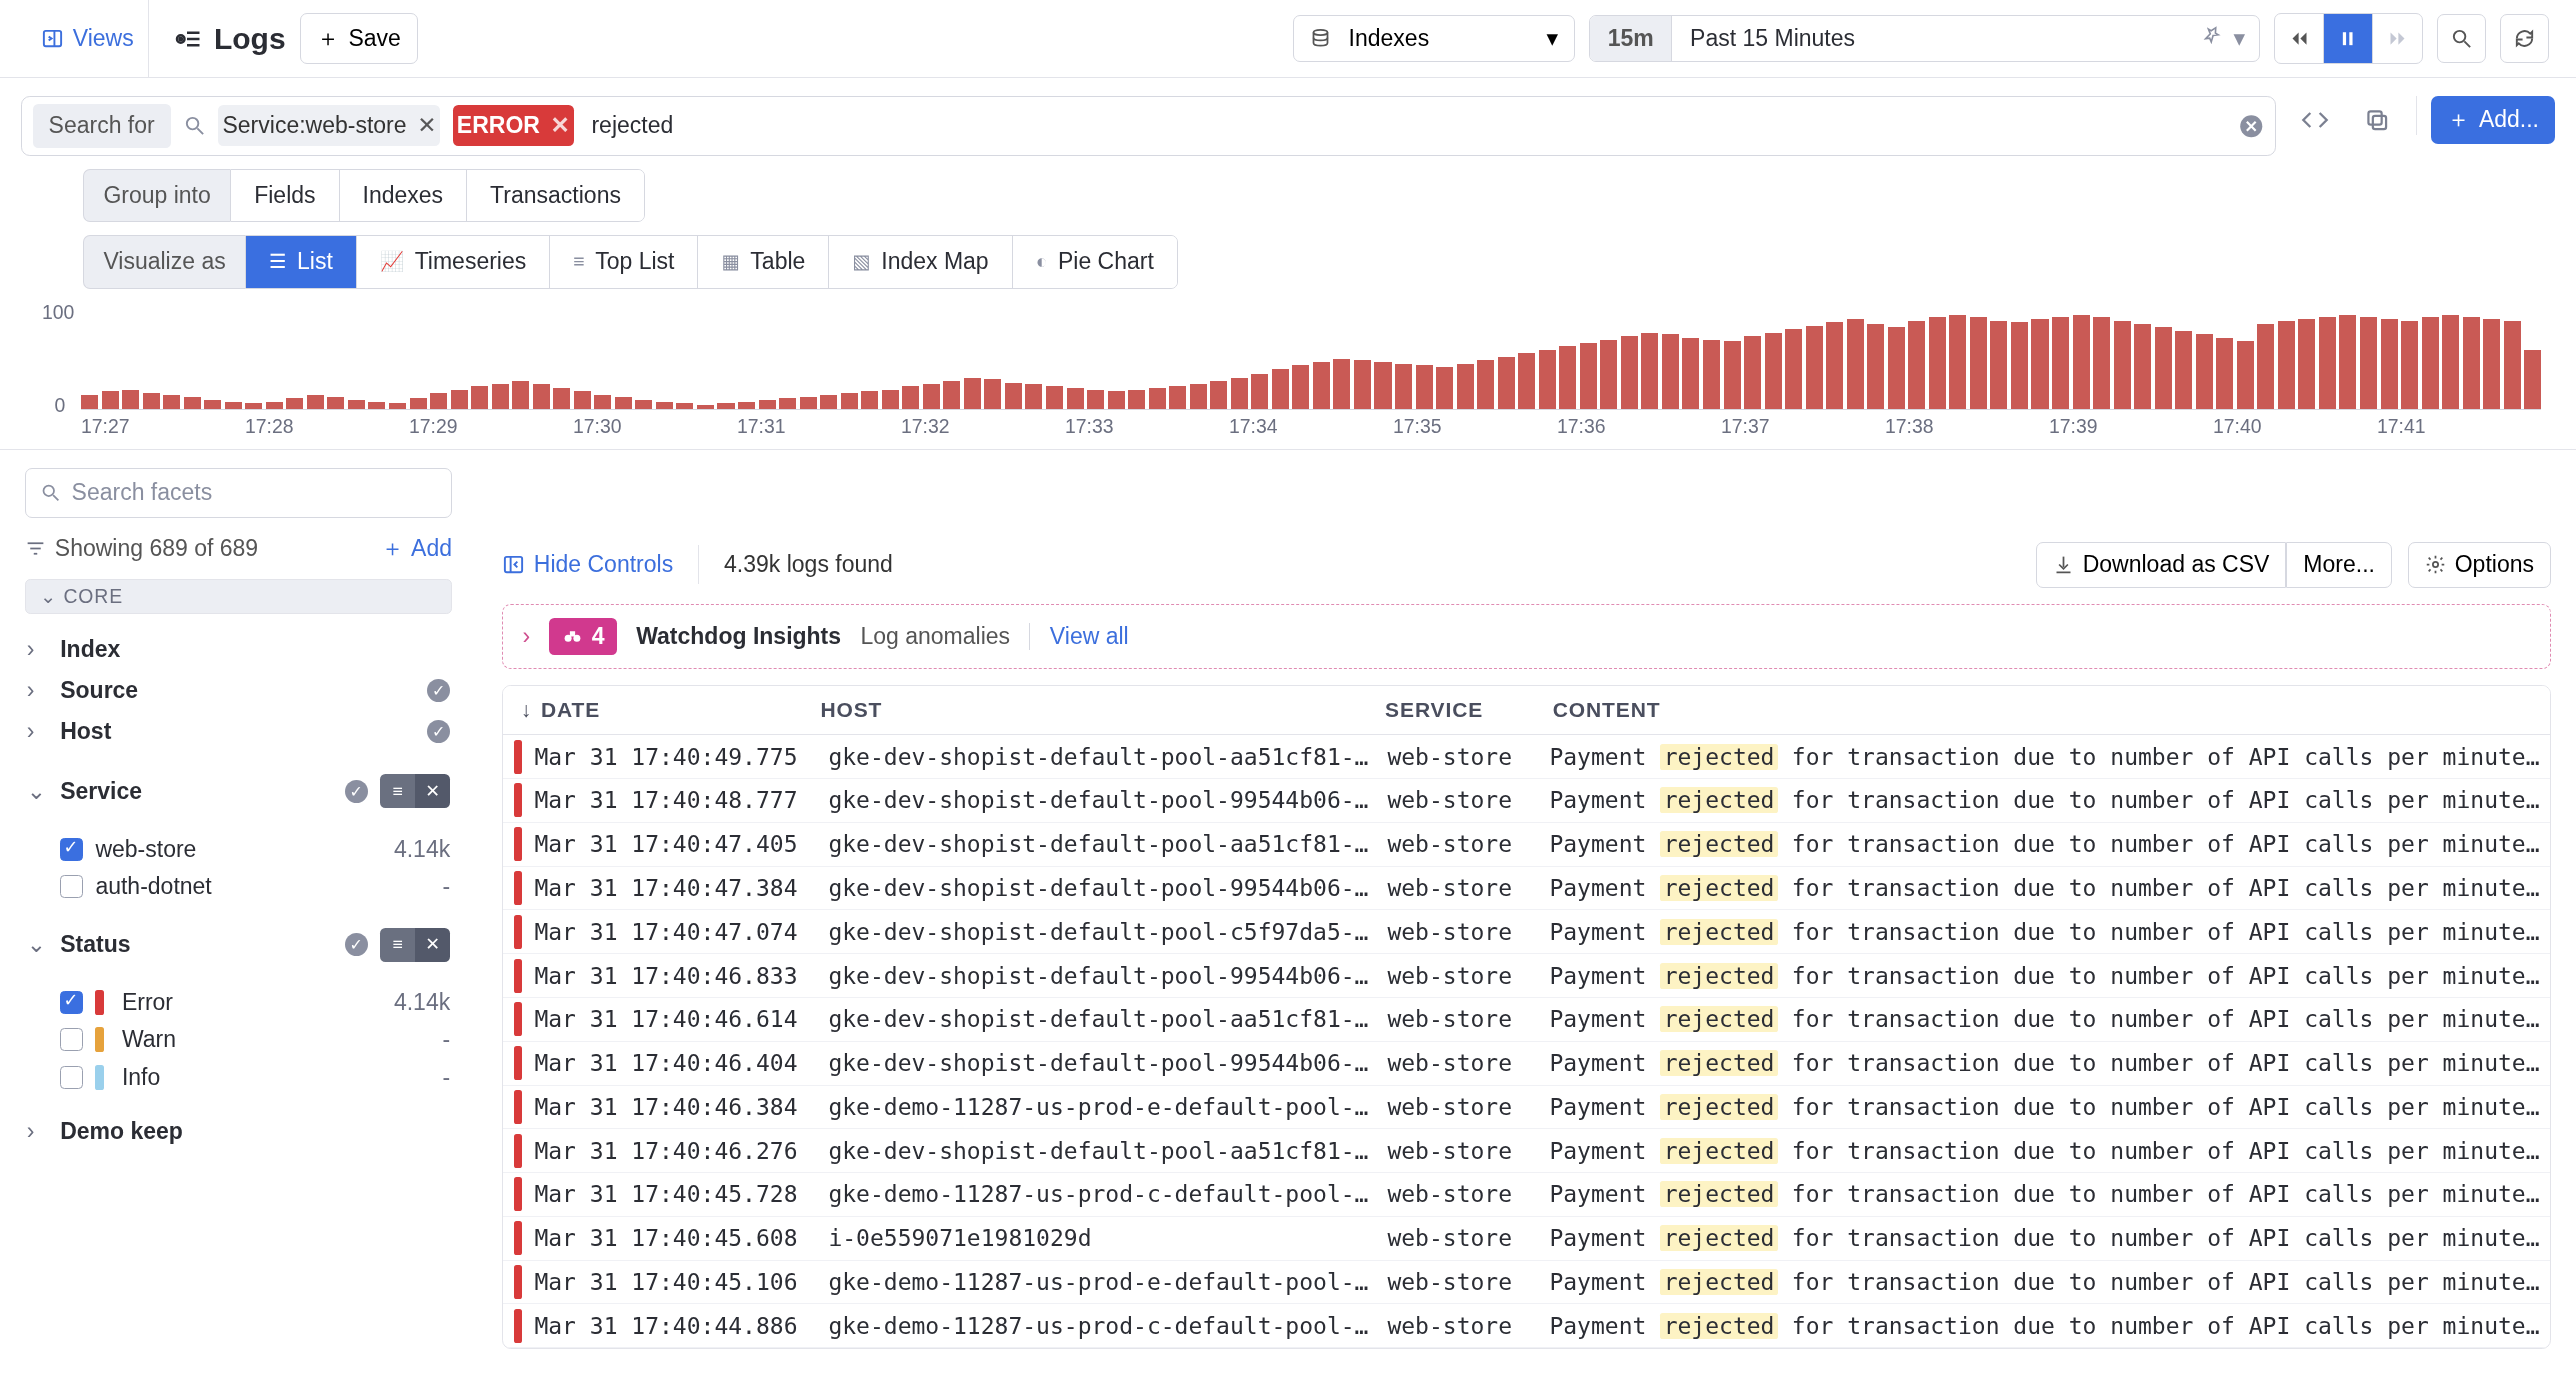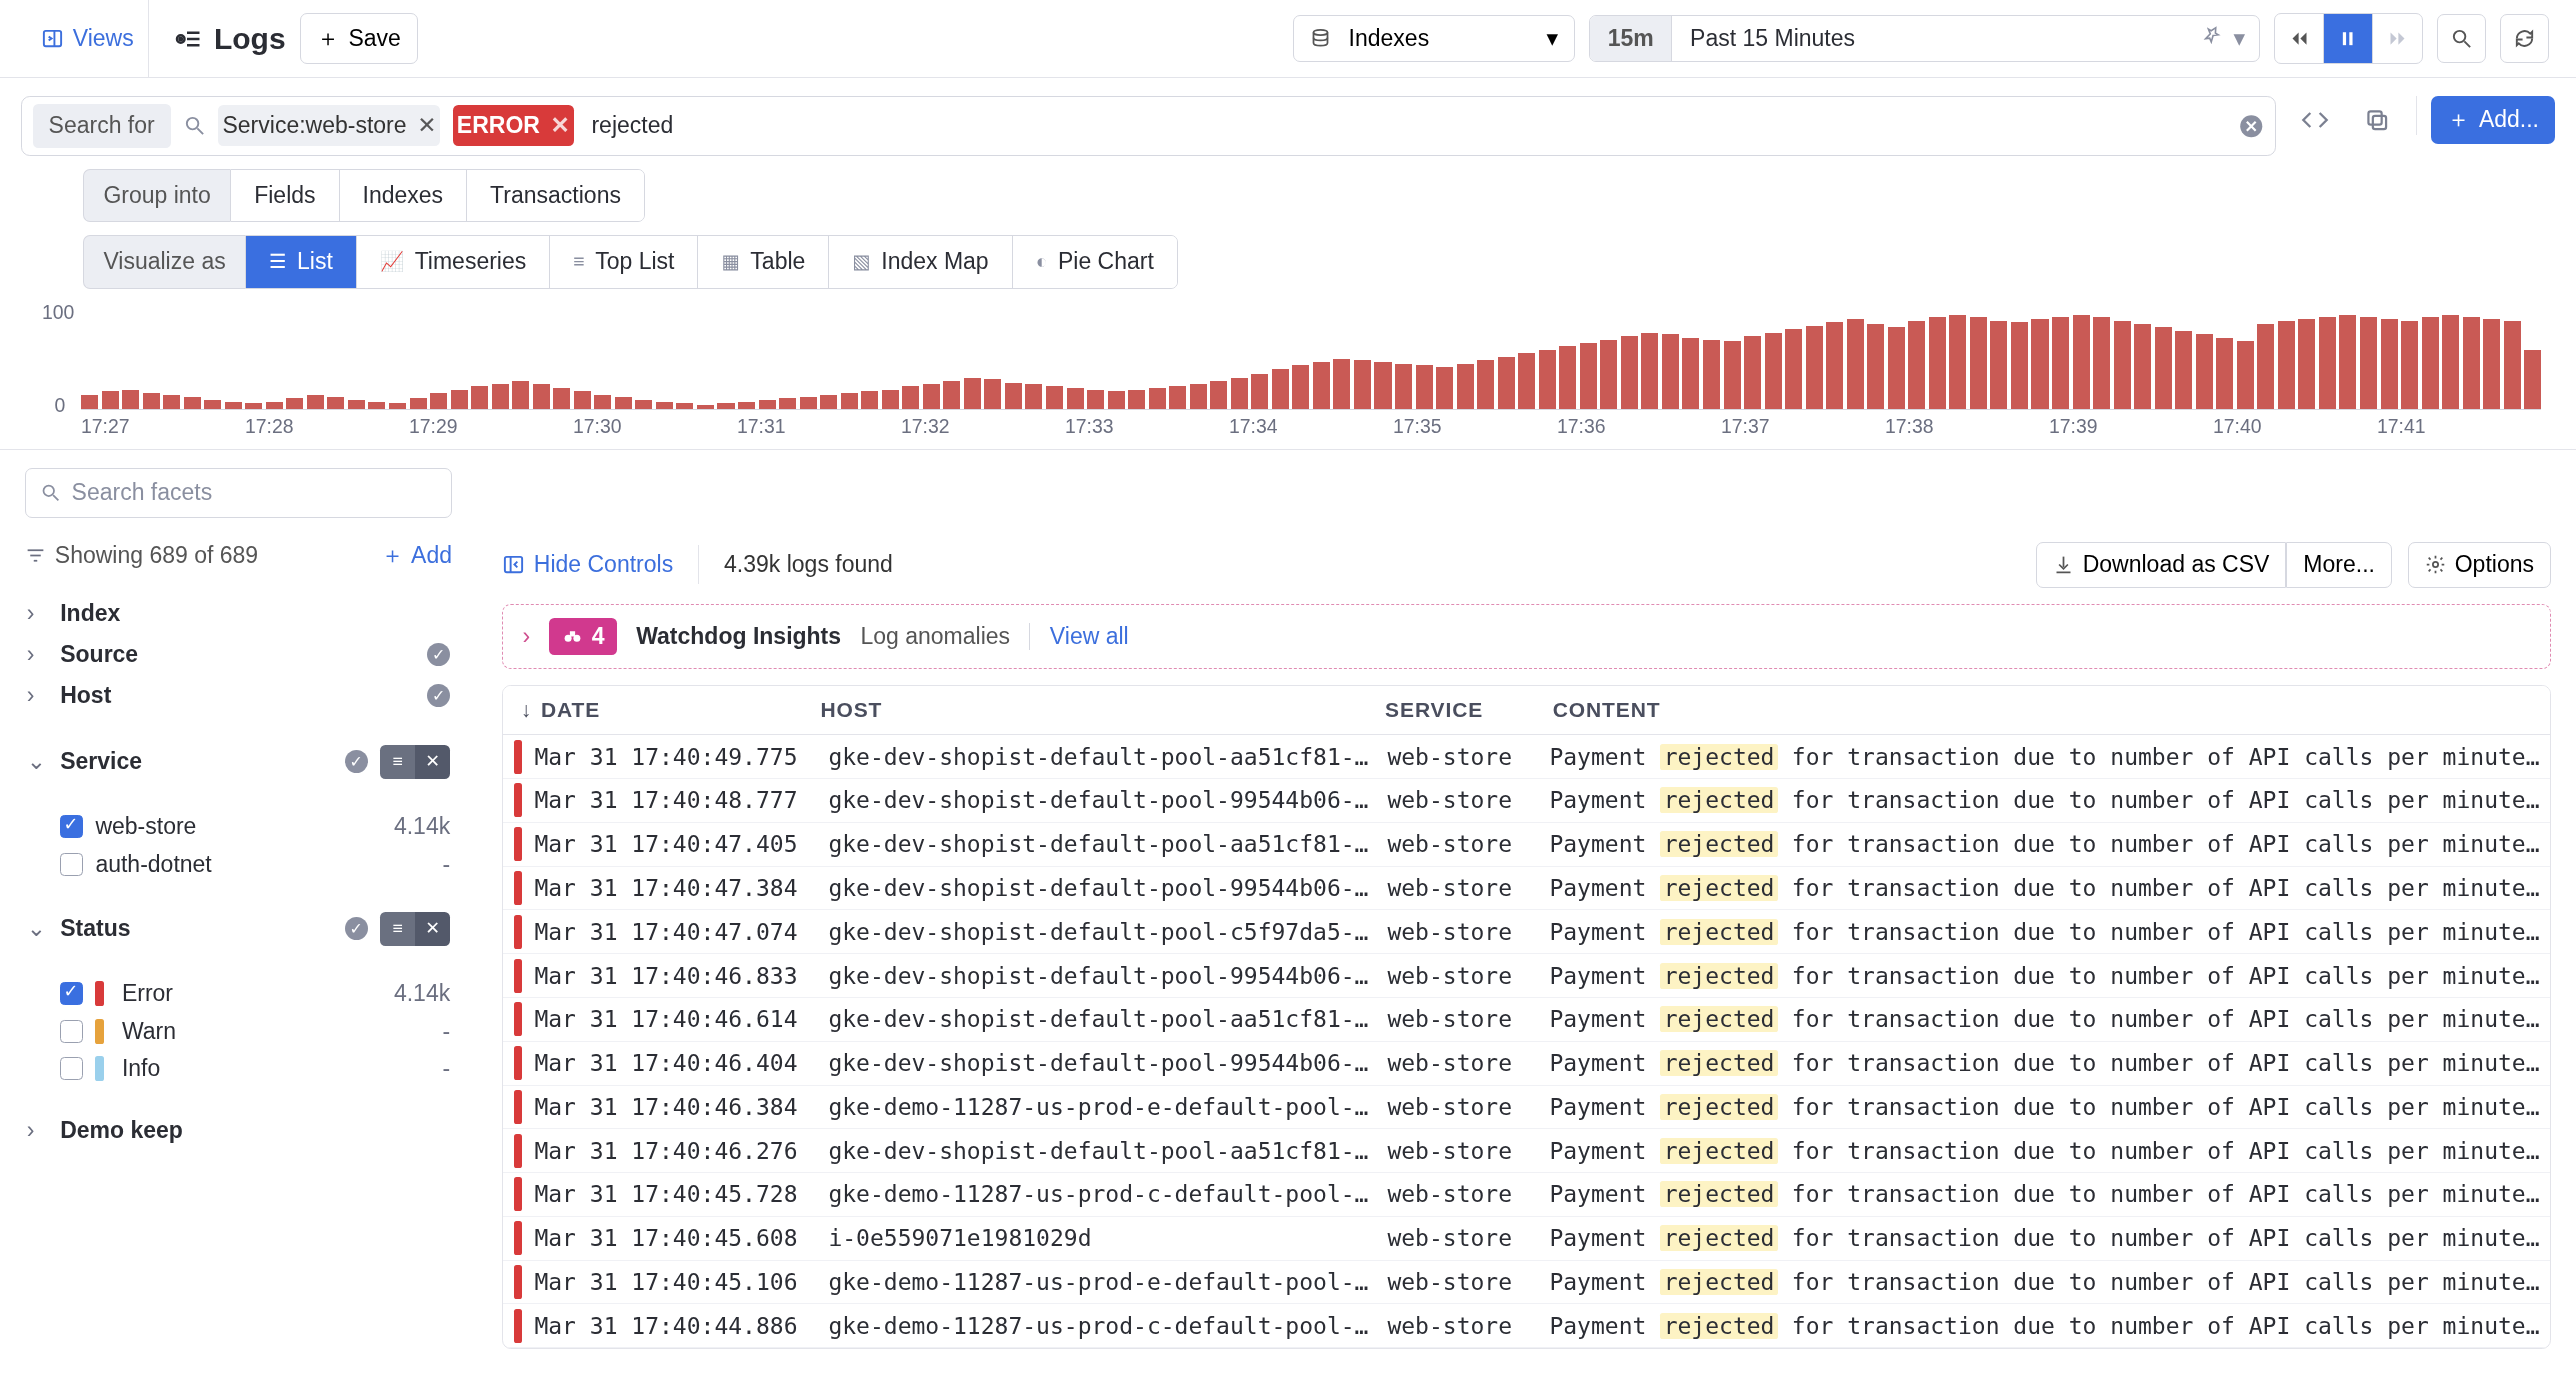--- a/index.html
+++ b/index.html
@@ -47,21 +47,21 @@
   .chart-area { padding:17.7px 35px 0 35px;}
   .chart-wrap { position:relative; height:132px; margin-left:46px;}
   .bars { position:absolute; bottom:28px; left:0; right:0; height:95px; display:flex; align-items:flex-end; gap:3.5px;}
   .bar { flex:1; background:#c95a55;}
   .xaxis { position:absolute; bottom:0; left:0; right:0; display:flex; font-size:19.4px; color:#6b6f80; border-top:0.9px solid #d6d8e0; padding-top:5.3px;}
   .xaxis span { flex:1; }
   .yzero { position:absolute; left:-26.5px; bottom:21px; font-size:19.4px; color:#6b6f80;}
   .y100 { position:absolute; left:-39px; top:-5.3px; font-size:19.4px; color:#6b6f80;}
 
   .midrow { display:flex; height:918px; border-top:0.9px solid #e3e4ea; margin-top:10.6px;}
-  .sidebar { width:477px; padding:17.7px 25px; display:flex; flex-direction:column; gap:22px;}
+  .sidebar { width:477px; padding:17.7px 25px; display:flex; flex-direction:column; gap:15px;}
   .facet-search { border:0.9px solid #d6d8e0; border-radius:7px; padding:10.6px 14px; display:flex; align-items:center; gap:10.6px; color:#8a8fa0;}
   .showing-row { display:flex; align-items:center; justify-content:space-between; color:#555;}
   .showing-row .add { color:#3c6fdd; display:flex; align-items:center; gap:7px; cursor:pointer;}
   .facet-section-hdr { background:#eceef3; border:0.9px solid #e3e4ea; border-radius:5.3px; padding:5.3px 14px; font-size:19.4px; color:#6b6f80; letter-spacing:0.9px;}
   .facet-item { display:flex; align-items:center; gap:12.4px; padding:7px 1.8px; cursor:pointer;}
   .caret { color:#6b6f80; width:21px;}
   .facet-item .name { font-weight:600; flex:1;}
   .check-ic { width:23px;height:23px;border-radius:50%;background:#8a8fa0;color:#fff;display:inline-flex;align-items:center;justify-content:center;font-size:16px;}
   .mini-btns { display:flex; gap:0;}
   .mini-btn { width:35px;height:34px;background:#6a7080;color:#fff;display:flex;align-items:center;justify-content:center;border-radius:5.3px 0 0 5.3px;font-size:17.7px;}
@@ -442,20 +442,24 @@
               <polyline points="10 18 14 18"></polyline>
             </svg>
         </span>
         <span>Showing 689 of 689</span>
       </span>
       <span class="add">
         <span>＋</span>
         <span>Add</span>
       </span>
     </div>
+    <div class="facet-section-hdr">
+      <span class="caret">⌄</span>
+      <span>CORE</span>
+    </div>
     <div id="simple-facets">
         <div class="facet-item">
           <span class="caret">›</span>
           <span class="name">Index</span>
         </div>
         <div class="facet-item">
           <span class="caret">›</span>
           <span class="name">Source</span>
           <span class="check-ic">✓</span>
         </div>

